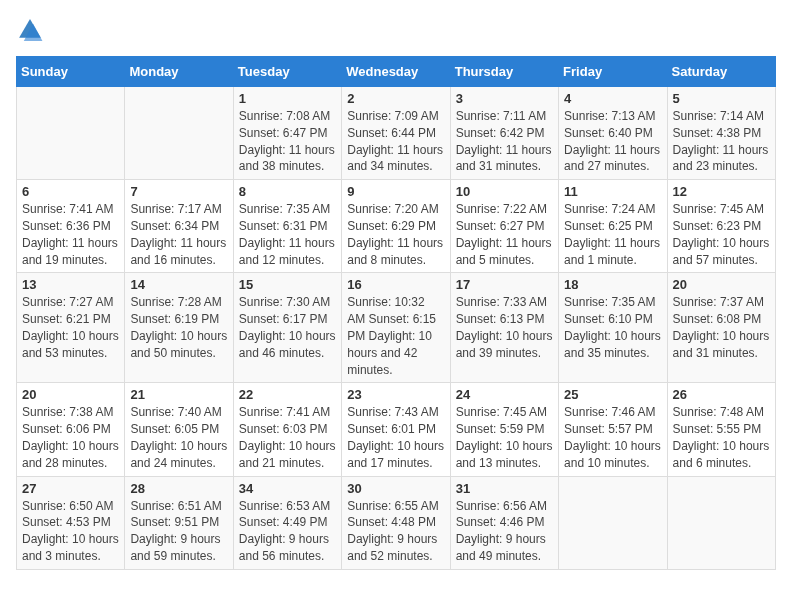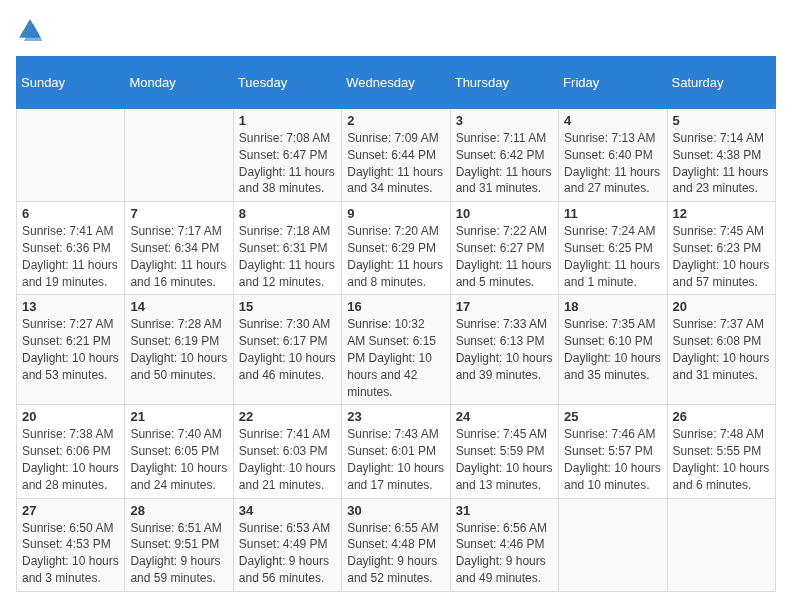--- a/index.html
+++ b/index.html
@@ -48,22 +48,22 @@
     }
     table {
       width: 100%;
       border-collapse: collapse;
       table-layout: fixed;
     }
     thead tr th {
       background-color: #2b7fd4;
       color: #fff;
       font-size: 13px;
-      font-weight: normal;
-      padding: 18px 4px;
+      font-weight: bold;
+      padding: 7px 4px;
       text-align: left;
       border: 1px solid #2b7fd4;
     }
     tbody tr td {
       vertical-align: top;
       border: 1px solid #ddd;
       padding: 4px 5px;
       font-size: 10.5px;
       color: #333;
       min-height: 70px;
@@ -163,21 +163,21 @@
 Daylight: 11 hours and 19 minutes.</div>
         </td>
         <td>
           <span class="day-number">7</span>
           <div class="day-info">Sunrise: 7:17 AM
 Sunset: 6:34 PM
 Daylight: 11 hours and 16 minutes.</div>
         </td>
         <td>
           <span class="day-number">8</span>
-          <div class="day-info">Sunrise: 7:18 AM
+          <div class="day-info">Sunrise: 7:35 AM
 Sunset: 6:31 PM
 Daylight: 11 hours and 12 minutes.</div>
         </td>
         <td>
           <span class="day-number">9</span>
           <div class="day-info">Sunrise: 7:20 AM
 Sunset: 6:29 PM
 Daylight: 11 hours and 8 minutes.</div>
         </td>
         <td>

